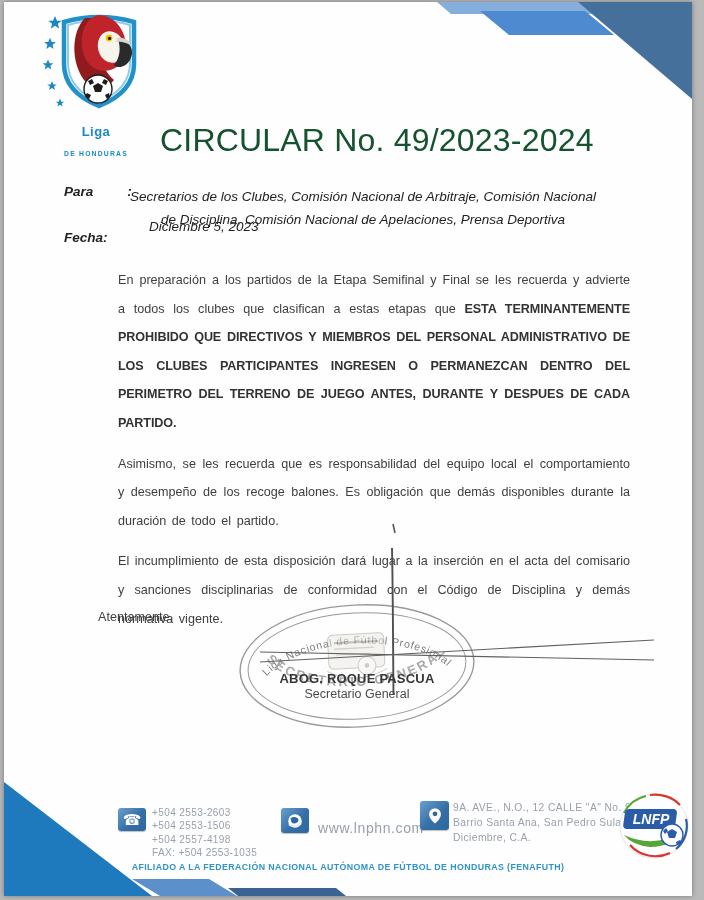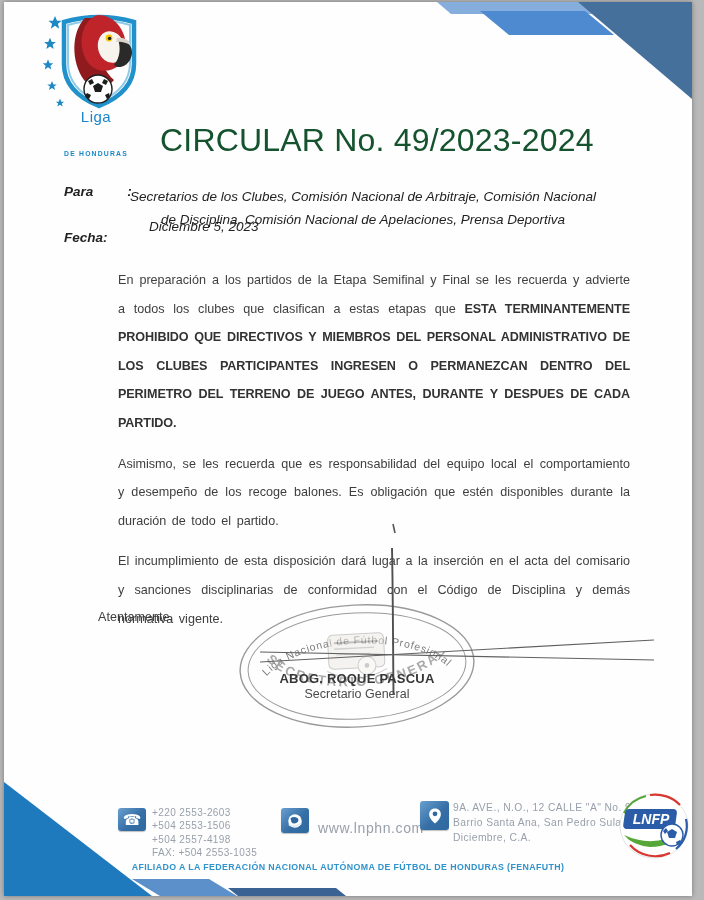--- a/index.html
+++ b/index.html
@@ -4,21 +4,21 @@
 <title>Circular</title>
 <style>
   html,body{margin:0;padding:0;}
   body{width:704px;height:900px;background:#b9b9b9;font-family:"Liberation Sans",sans-serif;position:relative;overflow:hidden;}
   .page{position:absolute;left:4px;top:2px;width:688px;height:894px;background:#fefefe;box-shadow:0 0 5px rgba(0,0,0,.35);overflow:hidden;}
   .abs{position:absolute;}
   svg{display:block;}
 
   
   .logo-box{left:34px;top:4px;width:120px;height:160px;text-align:center;}
-  .logo-l1{position:absolute;left:0;top:102px;width:116px;font-size:15px;font-weight:normal;color:#1b87c8;letter-spacing:.5px;}
+  .logo-l1{position:absolute;left:0;top:118px;width:116px;font-size:13px;font-weight:bold;color:#1b87c8;letter-spacing:.5px;}
   .logo-l2{position:absolute;left:0;top:117px;width:116px;font-size:24px;font-weight:bold;color:#1b87c8;letter-spacing:0;}
   .logo-l3{position:absolute;left:0;top:144px;width:116px;font-size:6.8px;font-weight:bold;color:#1b87c8;letter-spacing:1.2px;}
   .title{left:156px;top:120px;width:460px;font-size:32px;font-weight:normal;color:#14532d;letter-spacing:.2px;}
   .meta-label{font-style:italic;font-weight:bold;font-size:13.5px;color:#222;margin-top:11px;}
   .meta-ital{font-style:italic;font-size:13.5px;color:#222;}
   .para-row{left:60px;top:171px;width:60px;display:flex;}
   .para-colon{margin-left:34px;}
   .para-value{left:124px;top:171px;width:470px;text-align:center;line-height:23px;margin-top:12px;}
   .fecha-label{left:60px;top:217px;}
   .fecha-value{left:145px;top:217px;}
@@ -96,21 +96,21 @@
   <div class="abs para-row">
     <span class="meta-label">Para</span>
     <span class="meta-label para-colon">:</span>
   </div>
   <div class="abs para-value meta-ital">Secretarios de los Clubes, Comisión Nacional de Arbitraje, Comisión Nacional de Disciplina, Comisión Nacional de Apelaciones, Prensa Deportiva</div>
   <div class="abs fecha-label meta-label">Fecha:</div>
   <div class="abs fecha-value meta-ital">Diciembre 5, 2023</div>
 
   <div class="abs body-text">
     <p><span>En preparación a los partidos de la Etapa Semifinal y Final se les recuerda y advierte a todos los clubes que clasifican a estas etapas que </span><b>ESTA TERMINANTEMENTE PROHIBIDO QUE DIRECTIVOS Y MIEMBROS DEL PERSONAL ADMINISTRATIVO DE LOS CLUBES PARTICIPANTES INGRESEN O PERMANEZCAN DENTRO DEL PERIMETRO DEL TERRENO DE JUEGO ANTES, DURANTE Y DESPUES DE CADA PARTIDO.</b></p>
-    <p>Asimismo, se les recuerda que es responsabilidad del equipo local el comportamiento y desempeño de los recoge balones. Es obligación que estén disponibles durante la duración de todo el partido.</p>
+    <p>Asimismo, se les recuerda que es responsabilidad del equipo local el comportamiento y desempeño de los recoge balones. Es obligación que demás disponibles durante la duración de todo el partido.</p>
     <p>El incumplimiento de esta disposición dará lugar a la inserción en el acta del comisario y sanciones disciplinarias de conformidad con el Código de Disciplina y demás normativa vigente.</p>
   </div>
   <div class="abs closing">Atentamente,</div>
 
   <svg class="abs" style="left:228px;top:598px;z-index:4;" width="250" height="132" viewBox="0 0 250 132">
     <g transform="rotate(-3 125 66)" opacity="0.9">
       <ellipse cx="125" cy="66" rx="117" ry="61" fill="none" stroke="#8f8f8f" stroke-width="1.4"></ellipse>
       <ellipse cx="125" cy="66" rx="109" ry="53" fill="none" stroke="#8f8f8f" stroke-width="1"></ellipse>
       <defs>
         <path id="arcTop" d="M 28,80 A 100,48 0 0 1 222,80" fill="none"></path>
@@ -142,21 +142,21 @@
     <path d="M26,136 L420,144" stroke="#606060" stroke-width="1.1" fill="none"></path>
   </svg>
 
   <div class="abs sig-name-block">
     <div class="sig-name">ABOG. ROQUE PASCUA</div>
     <div class="sig-role">Secretario General</div>
   </div>
 
   <div class="abs icon-sq phone-icon">☎</div>
   <div class="abs footer-txt phones">
-    <div>+220 2553-2603</div>
+    <div>+504 2553-2603</div>
     <div>+504 2553-1506</div>
     <div>+504 2557-4198</div>
     <div>FAX: +504 2553-1035</div>
   </div>
 
   <div class="abs icon-sq globe-icon">
     <svg width="18" height="18" viewBox="0 0 20 20">
       <circle cx="10" cy="10" r="7.5" fill="#ffffff"></circle>
       <path d="M5,7 Q9,4 13,7 Q15,10 12,12 Q8,14 6,11 Z" fill="#2d689f"></path>
       <path d="M3,13 Q10,17 17,11 L17,14 Q10,19 3,15 Z" fill="#e8eef5"></path>

